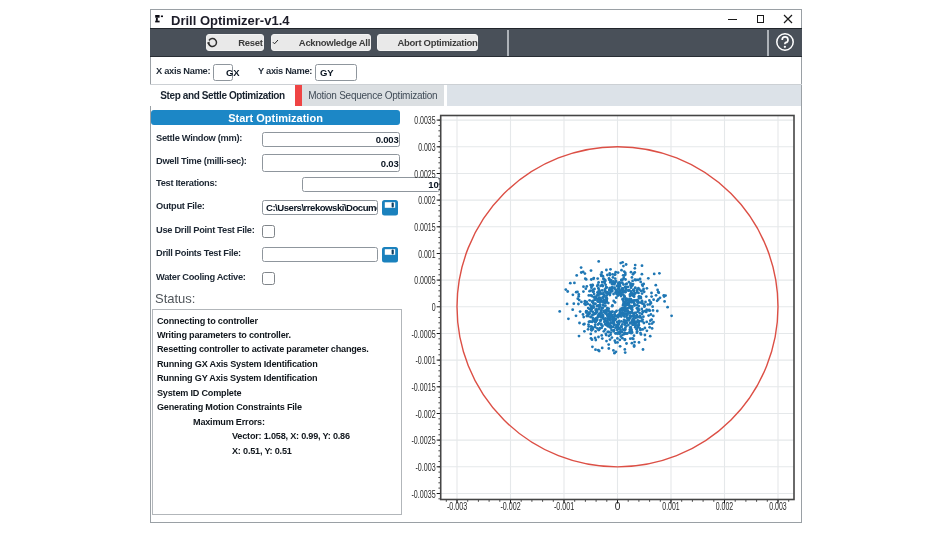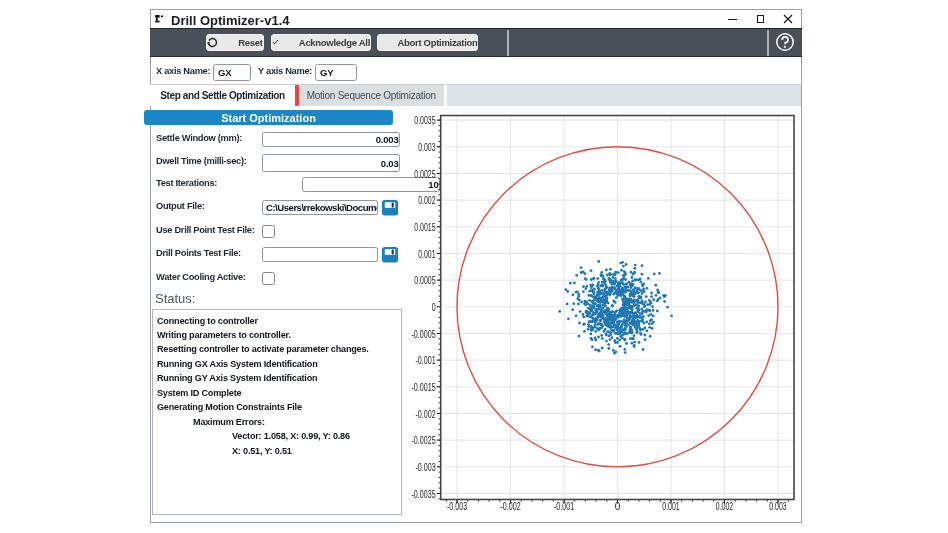--- a/index.html
+++ b/index.html
@@ -60,32 +60,32 @@
 </div>
 <div class="abs" style="left:506.5px;top:29.5px;width:2px;height:26px;background:#aeb3b9;"></div>
 <div class="abs" style="left:766.5px;top:29.5px;width:2px;height:26px;background:#aeb3b9;"></div>
 <svg class="abs" style="left:775px;top:32px;" width="20" height="20" viewBox="0 0 20 20">
   <circle cx="10" cy="10" r="8.2" fill="none" stroke="#fff" stroke-width="1.5"></circle>
   <path d="M7.2 7.9 A2.9 2.9 0 1 1 10.4 10.7 Q9.9 11 9.9 12.2" fill="none" stroke="#fff" stroke-width="1.7"></path>
   <circle cx="9.9" cy="14.8" r="1.15" fill="#fff"></circle>
 </svg>
 
 <div class="lbl" style="left:156px;top:66px;">X axis Name:</div>
-<div class="inp" style="left:213px;top:63.5px;width:38px;height:17.5px;padding-left:4px;">GX</div>
+<div class="inp" style="left:213px;top:63.5px;width:20px;height:17.5px;padding-left:12px;">GX</div>
 <div class="lbl" style="left:258px;top:66px;">Y axis Name:</div>
 <div class="inp" style="left:315px;top:63.5px;width:42px;height:17.5px;padding-left:4px;">GY</div>
 
 <div class="abs" style="left:150px;top:84px;width:652px;height:1px;background:#ccd0d4;"></div>
-<div class="abs" style="left:295px;top:84.5px;width:148.5px;height:21px;background:#dbdfe2;border-left:4px solid #ef4444;
+<div class="abs" style="left:295px;top:84.5px;width:148.5px;height:21px;background:#dbdfe2;border-left:7px solid #ef4444;
      display:flex;align-items:center;justify-content:center;font-size:10px;letter-spacing:-0.25px;color:#414c58;">Motion Sequence Optimization</div>
 <div class="abs" style="left:447px;top:84.5px;width:354px;height:21px;background:#dce2e8;"></div>
 <div class="abs" style="left:150px;top:84.5px;width:145px;height:21px;background:#fff;
      display:flex;align-items:center;justify-content:center;font-size:10px;font-weight:700;color:#18222e;letter-spacing:-0.4px;">Step and Settle Optimization</div>
 
-<div class="abs" style="left:144px;top:110px;width:249px;height:15px;background:#1c87c6;border-radius:3px;
+<div class="abs" style="left:151px;top:110px;width:249px;height:15px;background:#1c87c6;border-radius:3px;
      display:flex;align-items:center;justify-content:center;font-size:11px;font-weight:700;color:#fff;">Start Optimization</div>
 
 <div class="lbl" style="left:156px;top:133px;">Settle Window (mm):</div>
 <div class="inp" style="left:262px;top:131.5px;width:138px;height:15.5px;justify-content:flex-end;padding-right:0.5px;">0.003</div>
 
 <div class="lbl" style="left:156px;top:155.5px;">Dwell Time (milli-sec):</div>
 <div class="inp" style="left:262px;top:154px;width:138px;height:18px;justify-content:flex-end;padding-right:0.5px;">0.03</div>
 
 <div class="lbl" style="left:156px;top:178px;">Test Iterations:</div>
 <div class="inp" style="left:262px;top:176.5px;width:138px;height:15.5px;justify-content:flex-end;padding-right:0.5px;margin-left:40px;">10</div>

